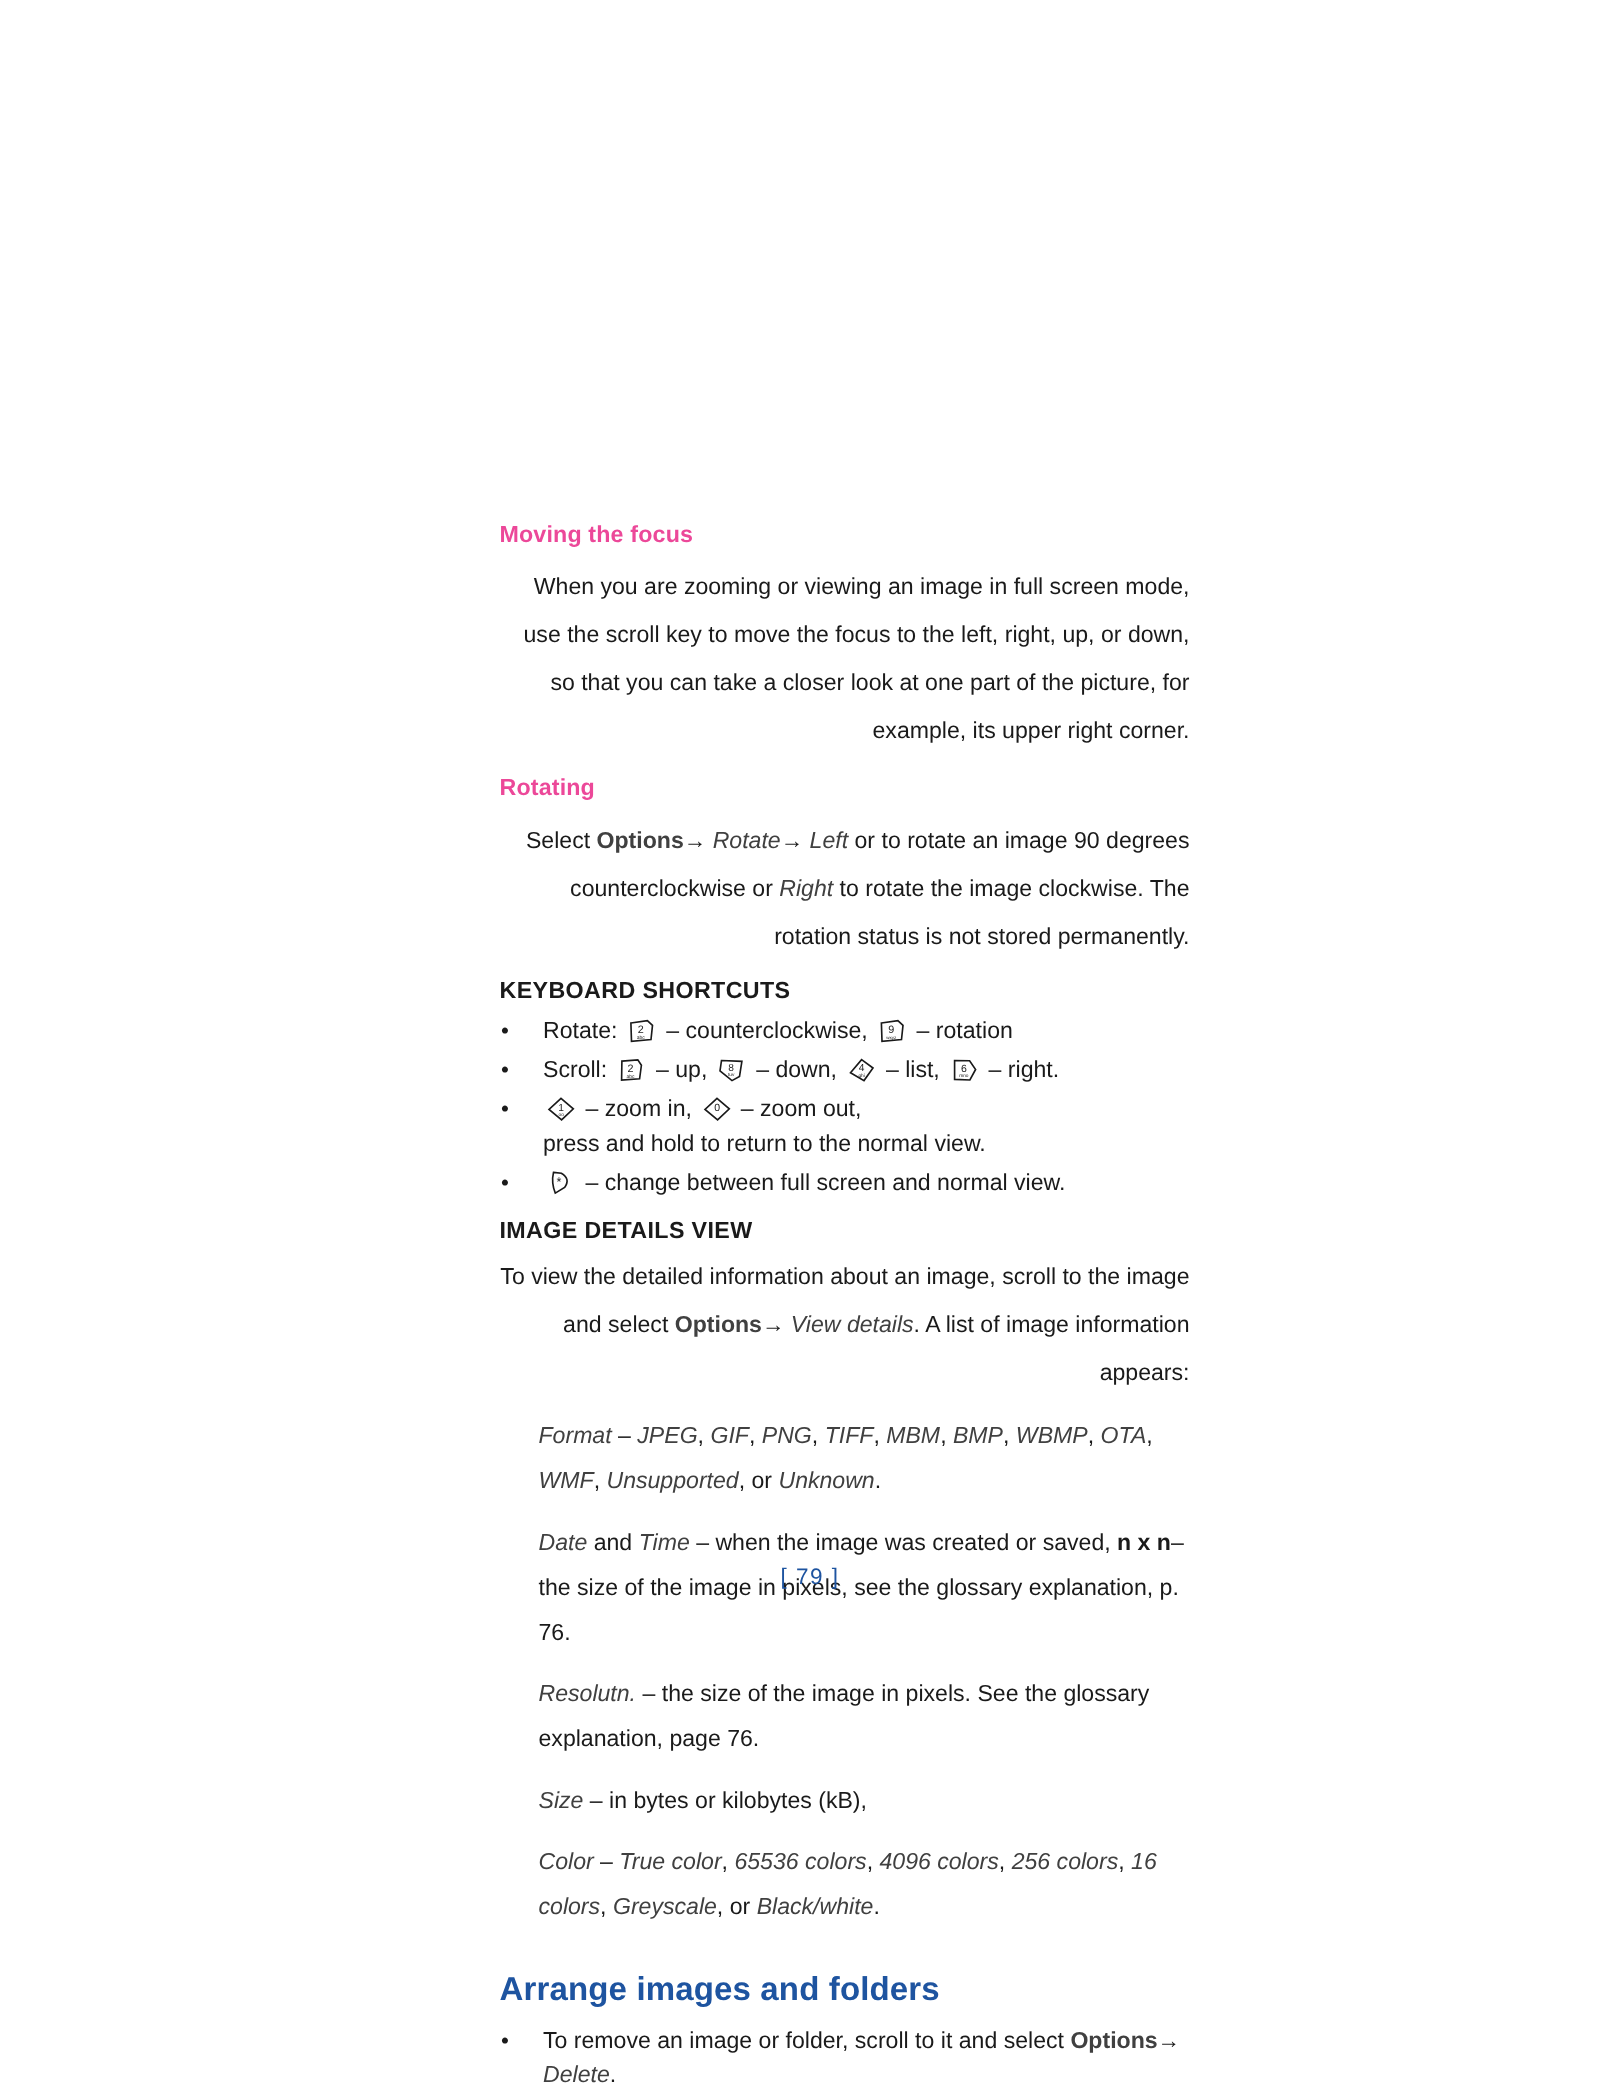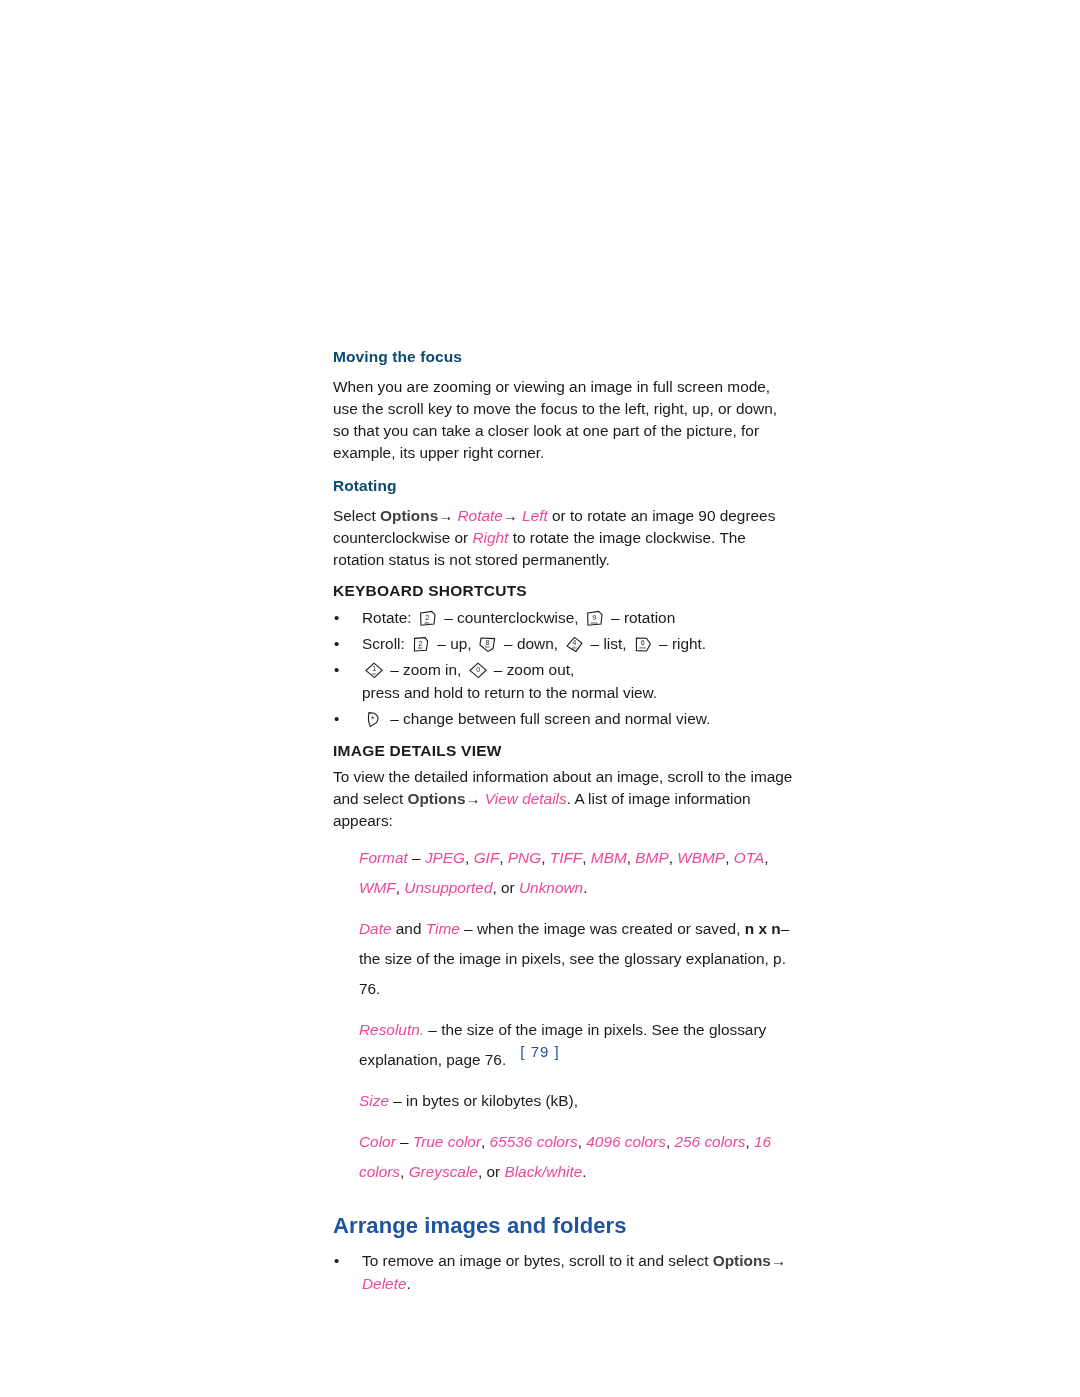--- a/index.html
+++ b/index.html
@@ -21,21 +21,21 @@
     position: absolute;
     left: 333px;
     top: 348px;
     width: 460px;
   }
 
   
   h3.sub-head {
     font-size: 15.5px;
     font-weight: bold;
-    color: #0c4a6e;
+    color: #ec4899;
     margin: 0 0 10px 0;
     letter-spacing: 0.1px;
   }
   h3.caps-head {
     font-size: 15.5px;
     font-weight: bold;
     color: #1a1a1a;
     margin: 0 0 6px 0;
     letter-spacing: 0.25px;
   }
@@ -43,35 +43,36 @@
     font-size: 22px;
     font-weight: bold;
     color: #1e54a0;
     margin: 26px 0 10px 0;
     letter-spacing: 0.1px;
   }
 
   
   p.body {
     font-size: 15.4px;
-    line-height: 22px;
+    line-height: 32px;
     margin: 0 0 13px 0;
     color: #1a1a1a;
+    text-align: right;
   }
   p.body.tight { margin-bottom: 11px; }
 
   p.indent {
     font-size: 15.4px;
     line-height: 30px;
     margin: 0 0 11px 0;
     padding-left: 26px;
     color: #1a1a1a;
   }
   .blue-b { color: #404040; font-weight: bold; }
-  .blue-i { color: #ec4899; font-style: italic; }
+  .blue-i { color: #404040; font-style: italic; }
   .bold { font-weight: bold; }
   .arrow { font-size: 15px; }
 
   
   ul.bullets {
     list-style: none;
     margin: 0 0 0 0;
     padding: 0;
   }
   ul.bullets li {
@@ -217,19 +218,19 @@
   <p class="indent"><span class="blue-i">Resolutn.</span><span> – the size of the image in pixels.  See the glossary explanation, page 76.</span></p>
 
   <p class="indent"><span class="blue-i">Size</span><span> – in bytes or kilobytes (kB),</span></p>
 
   <p class="indent"><span class="blue-i">Color</span><span> – </span><span class="blue-i">True color</span>, <span class="blue-i">65536 colors</span>, <span class="blue-i">4096 colors</span>, <span class="blue-i">256 colors</span>, <span class="blue-i">16 colors</span>, <span class="blue-i">Greyscale</span><span>, or </span><span class="blue-i">Black/white</span><span>.</span></p>
 
   <h2 class="blue-head">Arrange images and folders</h2>
 
   <ul class="bullets last">
     <li>
-      <span class="dot">•</span><span>To remove an image or bytes, scroll to it and select </span><span class="blue-b">Options</span><span class="arrow">→</span><span class="blue-i"> Delete</span><span>.</span>
+      <span class="dot">•</span><span>To remove an image or folder, scroll to it and select </span><span class="blue-b">Options</span><span class="arrow">→</span><span class="blue-i"> Delete</span><span>.</span>
     </li>
   </ul>
 
 </div>
 
 <div class="folio">[ 79 ]</div>
 
 </body></html>

